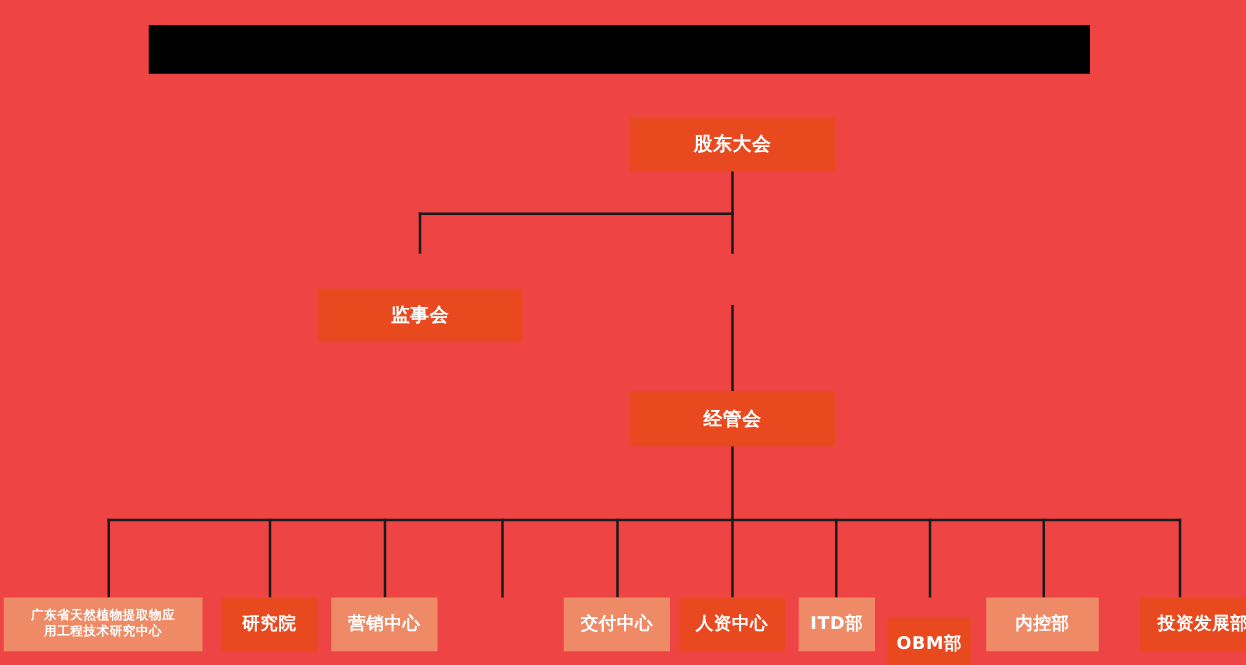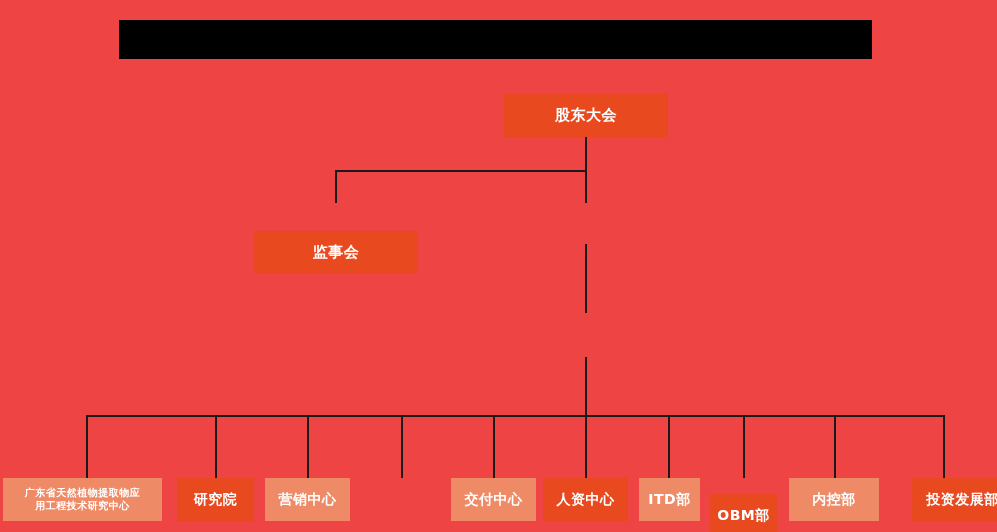--- a/index.html
+++ b/index.html
@@ -105,20 +105,23 @@
   <div class="line line-v" style="left:943px; top:415px; height:63px;"></div>
 
   <div class="node dark fs-15" style="left:504px; top:94px; width:164px; height:43px;">
     <span class="label">股东大会</span>
   </div>
 
   <div class="node dark fs-15" style="left:254px; top:202px; width:164px; height:42px;margin-top:29px;">
     <span class="label">监事会</span>
   </div>
 
+  <div class="node dark fs-15" style="left:504px; top:313px; width:164px; height:44px;">
+    <span class="label">经管会</span>
+  </div>
 
   <div class="node light fs-11" style="left:3px; top:478px; width:159px; height:43px;">
     <span class="label"><span>广东省天然植物提取物应</span><br><span>用工程技术研究中心</span></span>
   </div>
 
   <div class="node dark fs-14" style="left:177px; top:478px; width:77px; height:43px;">
     <span class="label">研究院</span>
   </div>
 
   <div class="node light fs-14" style="left:265px; top:478px; width:85px; height:43px;">

